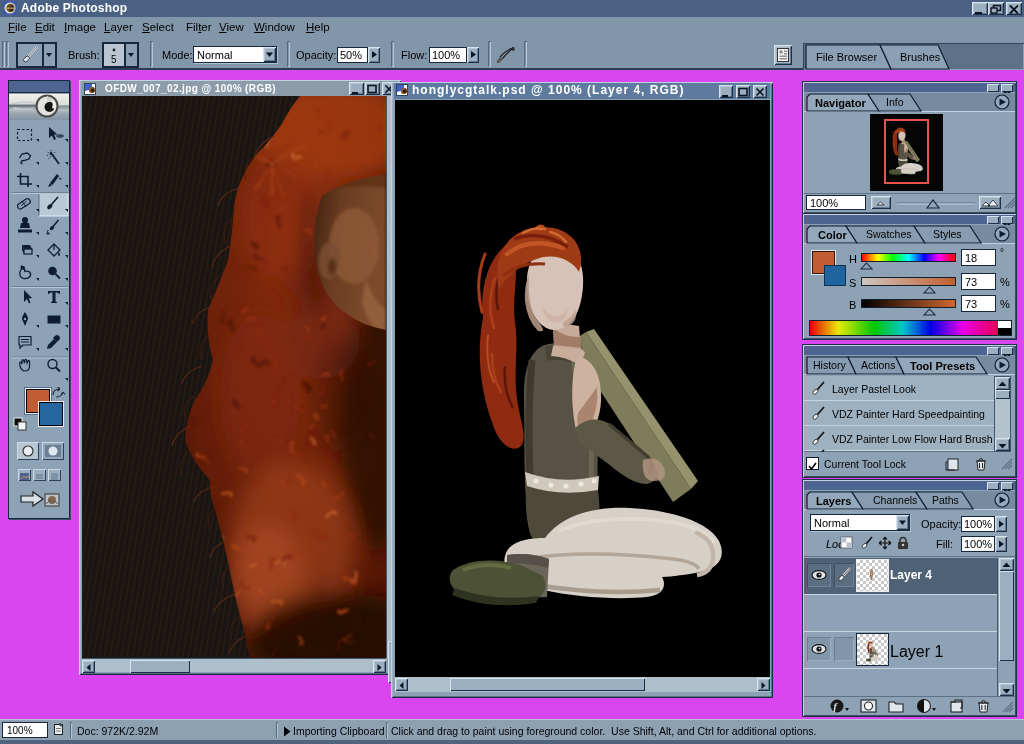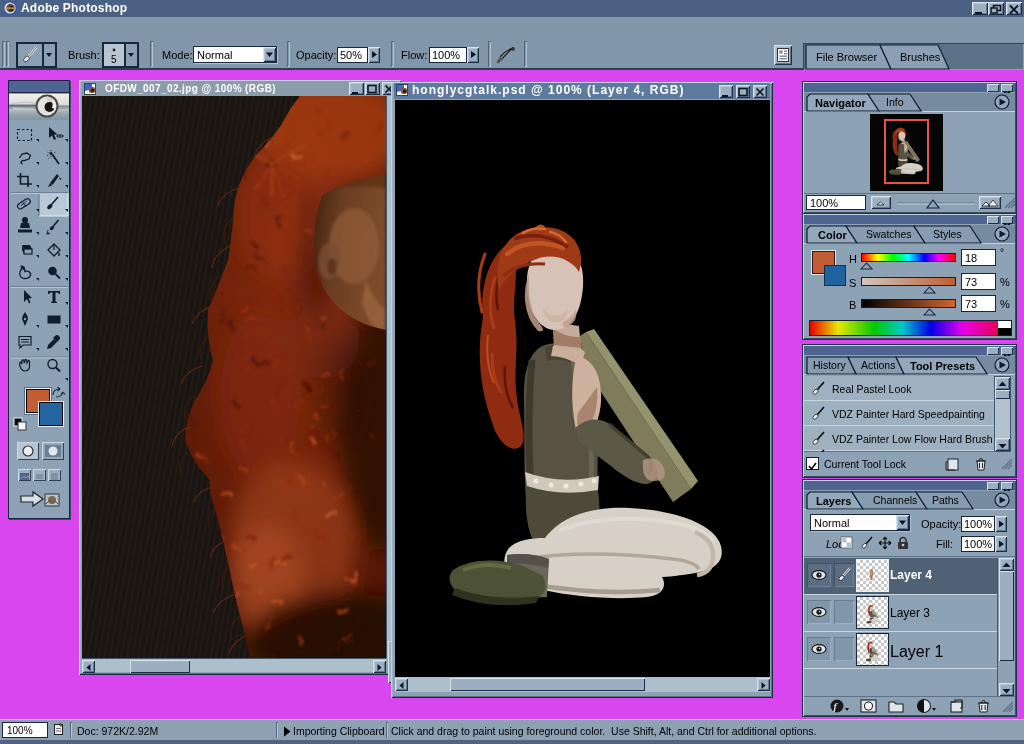--- a/index.html
+++ b/index.html
@@ -32,20 +32,31 @@
       </svg></div>
   <div class="abs btn" style="left:988px;top:2px;width:16px;height:13px;"><svg width="16" height="13">
         <rect x="5.5" y="2.5" width="7" height="5" fill="none" stroke="#0c1524" stroke-width="1.6"></rect>
         <rect x="3" y="5" width="6" height="5" fill="#9cafc0" stroke="#0c1524" stroke-width="1.4"></rect>
       </svg></div>
   <div class="abs btn" style="left:1006px;top:2px;width:16px;height:13px;"><svg width="16" height="13">
         <path d="M4 2.5 L12 10.5 M12 2.5 L4 10.5" stroke="#0c1524" stroke-width="1.8"></path>
       </svg></div>
 
   <div class="abs" style="left:0;top:17px;width:1024px;height:21px;background:#8296aa;"></div>
+  <div class="abs" style="top:21px;left:0;width:1024px;height:16px;font-size:11.5px;color:#000;">
+    <span class="abs" style="left:8px"><u>F</u>ile</span>
+    <span class="abs" style="left:35px"><u>E</u>dit</span>
+    <span class="abs" style="left:64px"><u>I</u>mage</span>
+    <span class="abs" style="left:104px"><u>L</u>ayer</span>
+    <span class="abs" style="left:142px"><u>S</u>elect</span>
+    <span class="abs" style="left:186px">Fil<u>t</u>er</span>
+    <span class="abs" style="left:219px"><u>V</u>iew</span>
+    <span class="abs" style="left:254px"><u>W</u>indow</span>
+    <span class="abs" style="left:306px"><u>H</u>elp</span>
+  </div>
 
   <div class="abs" style="left:0;top:38px;width:1024px;height:32px;background:#8296aa;border-bottom:2px solid #2c3e56;"></div>
   <div class="abs in" style="left:2px;top:41px;width:3px;height:26px;"></div>
   <div class="abs in" style="left:6px;top:41px;width:3px;height:26px;"></div>
 
   <div class="abs" style="left:16px;top:42px;width:41px;height:26px;background:#8ba0b3;border:2px solid #17273d;">
     <svg width="24" height="22" style="position:absolute;left:0;top:0">
         <path d="M19 3 L10 13" stroke="#e8eef4" stroke-width="2.2"></path>
         <path d="M19 3 L10.5 12.5" stroke="#444" stroke-width="0.8"></path>
         <ellipse cx="8.5" cy="15" rx="3.4" ry="2.2" transform="rotate(-45 8.5 15)" fill="#dde6ee" stroke="#333" stroke-width="0.8"></ellipse>
@@ -736,21 +747,21 @@
       <path d="M195.5 5.5 L202 9 L195.5 12.5 Z" fill="#0d1d30"></path>
     </svg>
     <div class="abs" style="left:1px;top:31px;width:190px;height:76px;background:#9db1c1;border-bottom:1px solid #5d7188;">
       <div class="abs" style="left:0;top:24px;width:190px;height:1px;background:#c8d4de;"></div>
       <div class="abs" style="left:0;top:49px;width:190px;height:1px;background:#c8d4de;"></div>
       <div class="abs" style="left:0;top:74px;width:190px;height:1px;background:#c8d4de;"></div>
       <svg class="abs" style="left:6px;top:4px;" width="17" height="17">
           <path d="M14 2 L7 10" stroke="#111" stroke-width="1.6"></path>
           <ellipse cx="5.5" cy="11.8" rx="3" ry="1.9" transform="rotate(-45 5.5 11.8)" fill="#e8eef3" stroke="#222" stroke-width="0.8"></ellipse>
         </svg>
-      <div class="abs" style="left:28px;top:7px;font-size:10.5px;white-space:nowrap;">Real Pastel Look</div>
+      <div class="abs" style="left:28px;top:7px;font-size:10.5px;white-space:nowrap;">Layer Pastel Look</div>
       <svg class="abs" style="left:6px;top:29px;" width="17" height="17">
           <path d="M14 2 L7 10" stroke="#111" stroke-width="1.6"></path>
           <ellipse cx="5.5" cy="11.8" rx="3" ry="1.9" transform="rotate(-45 5.5 11.8)" fill="#e8eef3" stroke="#222" stroke-width="0.8"></ellipse>
         </svg>
       <div class="abs" style="left:28px;top:32px;font-size:10.5px;white-space:nowrap;">VDZ Painter Hard Speedpainting</div>
       <svg class="abs" style="left:6px;top:54px;" width="17" height="17">
           <path d="M14 2 L7 10" stroke="#111" stroke-width="1.6"></path>
           <ellipse cx="5.5" cy="11.8" rx="3" ry="1.9" transform="rotate(-45 5.5 11.8)" fill="#e8eef3" stroke="#222" stroke-width="0.8"></ellipse>
         </svg>
       <div class="abs" style="left:28px;top:57px;font-size:10.5px;white-space:nowrap;">VDZ Painter Low Flow Hard Brush</div>
@@ -861,35 +872,20 @@
             </svg></div>
         <div class="abs chk" style="left:52px;top:1px;width:33px;height:33px;border:1px solid #e8eef3;"></div>
         <svg class="abs" style="left:52px;top:1px;" width="33" height="33" viewBox="0 0 33 33">
             <path d="M15.5 10 q1.5 3 0.5 7 l-1 4" stroke="#a08060" stroke-width="1.8" fill="none"></path>
             <path d="M14.5 12 q-0.5 4 0.5 7" stroke="#b06838" stroke-width="1" fill="none"></path>
           </svg>
         <div class="abs" style="left:86px;top:10px;font-size:12px;font-weight:bold;color:#fff;">Layer 4</div>
       </div>
       <div class="abs" style="left:0;top:36px;width:193px;height:1px;background:#c8d4de;"></div>
 
-      <div class="abs" style="left:0;top:37px;width:193px;height:36px;">
-        <div class="abs" style="left:3px;top:5px;width:24px;height:24px;background:#8196a9;box-shadow:inset 1px 1px 0 #6a7d92, inset -1px -1px 0 #9cafc2;"><svg width="24" height="24">
-              <ellipse cx="12" cy="12" rx="7" ry="4.4" fill="#dce4ea" stroke="#111" stroke-width="1.1"></ellipse>
-              <circle cx="12" cy="12" r="2.6" fill="#111"></circle>
-              <circle cx="12.5" cy="11.5" r="0.8" fill="#eee"></circle>
-            </svg></div>
-        <div class="abs" style="left:30px;top:5px;width:20px;height:24px;background:#8196a9;box-shadow:inset 1px 1px 0 #6a7d92, inset -1px -1px 0 #9cafc2;"></div>
-        <div class="abs chk" style="left:52px;top:1px;width:33px;height:33px;border:1px solid #16263c;"></div>
-        <svg class="abs" style="left:52px;top:1px;" width="33" height="33" viewBox="0 0 33 33">
-            <g transform="translate(8,3) scale(0.048)">
-              <use href="#figure"></use>
-            </g>
-          </svg>
-        <div class="abs txt" style="left:86px;top:11px;font-size:12px;">Layer 3</div>
-      </div>
       <div class="abs" style="left:0;top:73px;width:193px;height:1px;background:#c8d4de;"></div>
 
       <div class="abs" style="left:0;top:74px;width:193px;height:36px;">
         <div class="abs" style="left:3px;top:5px;width:24px;height:24px;background:#8196a9;box-shadow:inset 1px 1px 0 #6a7d92, inset -1px -1px 0 #9cafc2;"><svg width="24" height="24">
               <ellipse cx="12" cy="12" rx="7" ry="4.4" fill="#dce4ea" stroke="#111" stroke-width="1.1"></ellipse>
               <circle cx="12" cy="12" r="2.6" fill="#111"></circle>
               <circle cx="12.5" cy="11.5" r="0.8" fill="#eee"></circle>
             </svg></div>
         <div class="abs" style="left:30px;top:5px;width:20px;height:24px;background:#8196a9;box-shadow:inset 1px 1px 0 #6a7d92, inset -1px -1px 0 #9cafc2;"></div>
         <div class="abs chk" style="left:52px;top:1px;width:33px;height:33px;border:1px solid #16263c;"></div>

